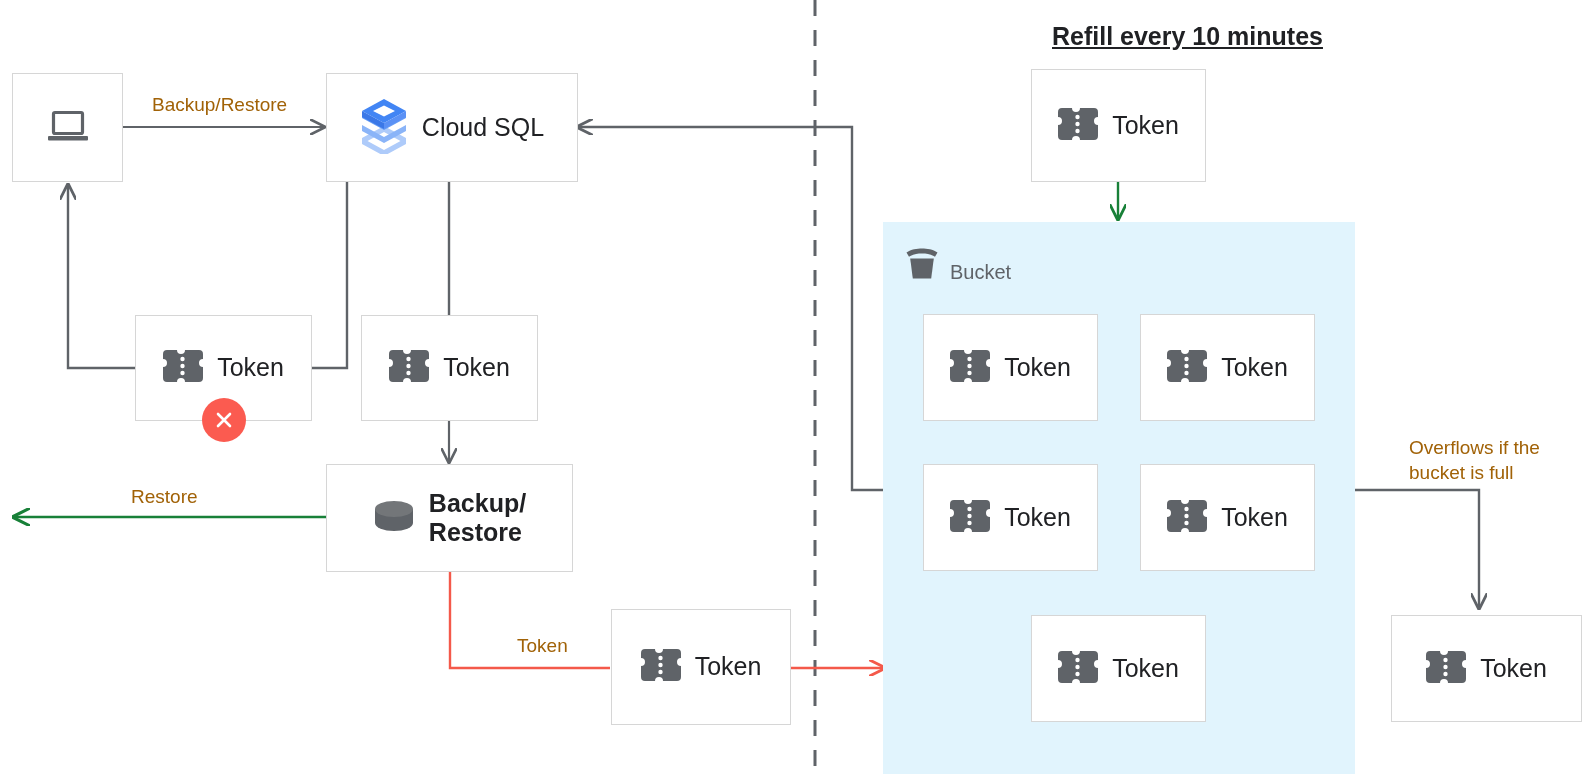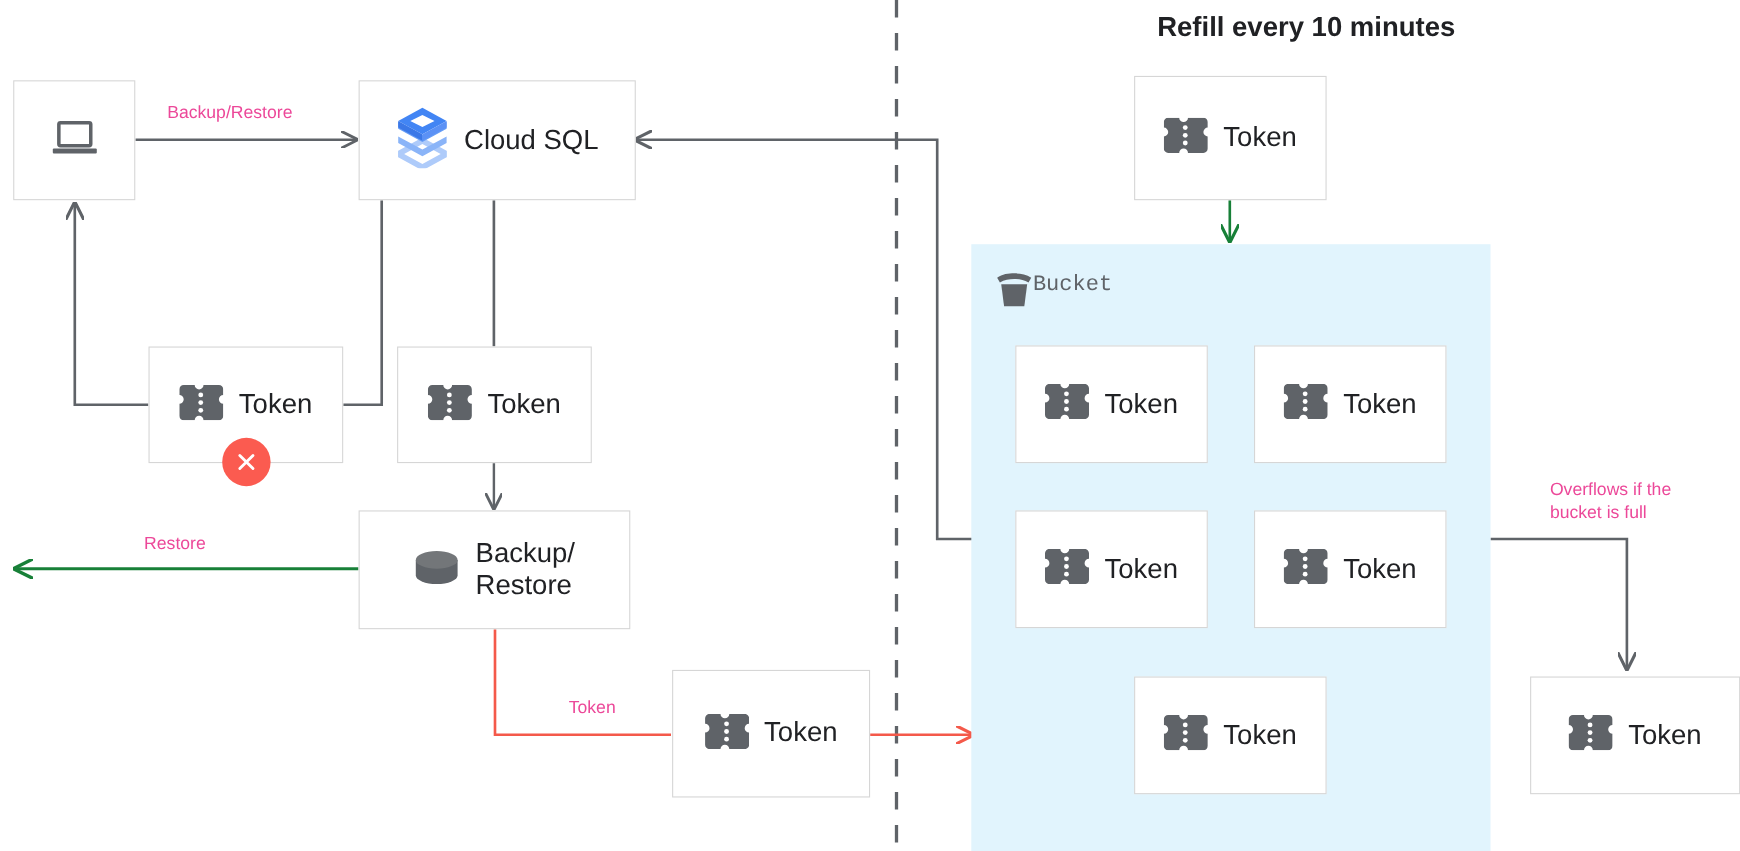--- a/index.html
+++ b/index.html
@@ -7,26 +7,26 @@
        font-family:"Liberation Sans","DejaVu Sans",sans-serif;}
   #stage{position:absolute;left:0;top:0;width:1582px;height:774px;}
   #svg-layer{position:absolute;left:0;top:0;width:1582px;height:774px;}
 
   .node{position:absolute;box-sizing:border-box;background:#ffffff;
         border:1px solid #d6d6d6;display:flex;align-items:center;justify-content:center;}
   .node-inner{display:flex;align-items:center;gap:14px;}
   .node-label{font-size:25px;color:#202124;line-height:1.18;white-space:pre-line;}
 
   .bucket-panel{position:absolute;background:#e1f4fd;}
-  .bucket-head{position:absolute;display:flex;align-items:flex-start;font-family:Liberation Mono, monospace;}
+  .bucket-head{position:absolute;display:flex;align-items:flex-end;gap:11px;}
   .bucket-head-label{font-size:20px;color:#5f6368;}
 
   .title{position:absolute;font-size:25px;font-weight:bold;color:#202124;
          white-space:nowrap;}
-  .edge-label{position:absolute;font-size:16px;color:#ec4899;white-space:pre-line;
+  .edge-label{position:absolute;font-size:19px;color:#a16207;white-space:pre-line;
               line-height:1.33;}
 
   .badge-x{position:absolute;width:44px;height:44px;border-radius:50%;
            background:#fb5b50;display:flex;align-items:center;justify-content:center;}
   .badge-x svg{display:block;}
 
   .icon{display:block;flex:0 0 auto;}
 </style>
 </head>
 <body>
@@ -77,21 +77,21 @@
     <span class="icon">
       <svg width="34" height="32" viewBox="0 0 34 32" xmlns="http://www.w3.org/2000/svg">
         <path d="M1.5,4.5 C6,1.2 12,0.5 17,0.5 C22,0.5 28,1.2 32.5,4.5
                  L30,8.8 C26,6.3 21.6,5.6 17,5.6 C12.4,5.6 8,6.3 4,8.8 Z" fill="#5f6368"></path>
         <path d="M5.2,10.5 L28.8,10.5 L26.2,30.5 L7.8,30.5 Z" fill="#5f6368"></path>
       </svg>
     </span>
     <span class="bucket-head-label">Bucket</span>
   </div>
 
-  <div class="title" style="left:1052px;top:11px;">Refill every 10 minutes</div>
+  <div class="title" style="left:1052px;top:22px;text-decoration:underline;">Refill every 10 minutes</div>
 
   <div class="node" style="left:12px;top:73px;width:111px;height:109px;">
     <span class="icon">
       <svg width="42" height="34" viewBox="0 0 42 34" xmlns="http://www.w3.org/2000/svg">
         <rect x="6.5" y="3.5" width="29" height="21" rx="1.5" fill="none" stroke="#5f6368" stroke-width="3.2"></rect>
         <rect x="1" y="27" width="40" height="4.6" rx="1" fill="#5f6368"></rect>
       </svg>
     </span>
   </div>
 
@@ -151,21 +151,21 @@
                    a4,4 0 0 1 4,-4 Z" fill="#5f6368"></path>
           <circle cx="19.5" cy="9" r="2.2" fill="#ffffff"></circle>
           <circle cx="19.5" cy="16" r="2.2" fill="#ffffff"></circle>
           <circle cx="19.5" cy="23" r="2.2" fill="#ffffff"></circle>
         </svg>
       </span>
       <span class="node-label">Token</span>
     </div>
   </div>
 
-  <div class="node" style="left:326px;top:464px;width:247px;height:108px;">
+  <div class="node" style="left:326px;top:464px;width:247px;height:108px;font-weight:bold;">
     <div class="node-inner">
       <span class="icon">
         <svg width="42" height="32" viewBox="0 0 42 32" xmlns="http://www.w3.org/2000/svg">
           <path d="M2,9 L2,23 a19,8 0 0 0 38,0 L40,9 Z" fill="#5f6368"></path>
           <ellipse cx="21" cy="9" rx="19" ry="8" fill="#737679"></ellipse>
         </svg>
       </span>
       <span class="node-label">Backup/
 Restore</span>
     </div>

